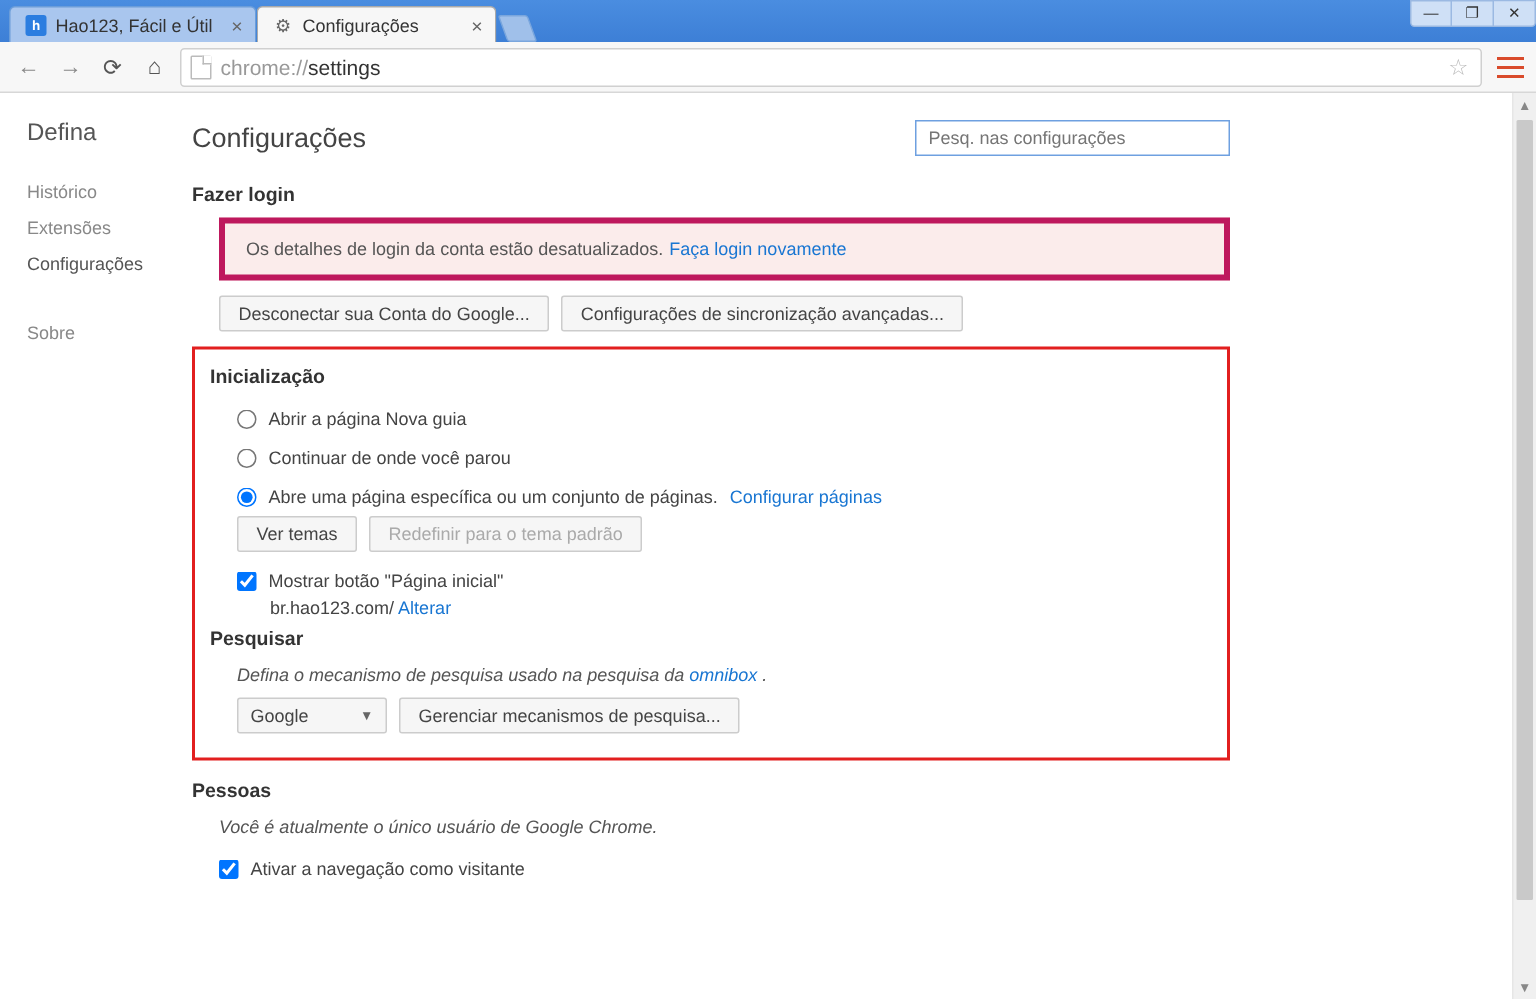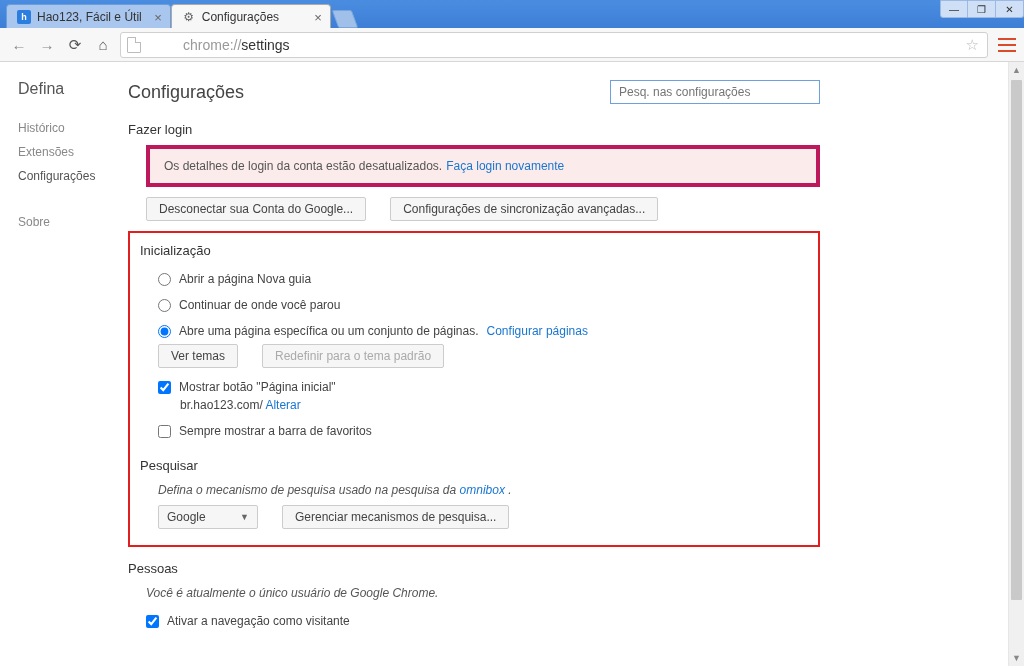--- a/index.html
+++ b/index.html
@@ -19,21 +19,21 @@
   .wc-btn:first-child { border-left: 1px solid #9bb9e2; border-radius: 0 0 0 3px; }
   .wc-btn:last-child { border-radius: 0 0 3px 0; }
 
   
   .toolbar { height: 34px; background: #f7f7f7; border-bottom: 1px solid #d7d7d7; display: flex; align-items: center; padding: 0 8px; gap: 6px; }
   .nav-btn { width: 22px; height: 22px; display: flex; align-items: center; justify-content: center; color: #888; font-size: 15px; }
   .nav-btn.active { color: #555; }
   .omnibox { flex: 1; height: 26px; border: 1px solid #d0d0d0; border-radius: 3px; background: #fff; display: flex; align-items: center; padding: 0 30px 0 6px; position: relative; }
   .omnibox .page-icon { width: 14px; height: 16px; border: 1px solid #bbb; border-radius: 1px; margin-right: 6px; position: relative; }
   .omnibox .page-icon::after { content: ""; position: absolute; right: -1px; top: -1px; width: 5px; height: 5px; background: #fff; border-left: 1px solid #bbb; border-bottom: 1px solid #bbb; }
-  .omnibox-text { font-size: 14px; color: #999; margin-left: 36px; }
+  .omnibox-text { font-size: 14px; color: #999; }
   .omnibox-text .path { color: #333; }
   .star { position: absolute; right: 8px; color: #bbb; font-size: 15px; }
   .hamburger { width: 18px; height: 14px; display: flex; flex-direction: column; justify-content: space-between; margin-left: 4px; }
   .hamburger span { height: 2px; background: #d94b2b; }
 
   
   .page { display: flex; height: calc(666px - 28px - 34px); overflow-y: auto; position: relative; }
   .scrollbar { position: absolute; right: 0; top: 0; bottom: 0; width: 16px; background: #f0f0f0; border-left: 1px solid #e6e6e6; }
   .scroll-thumb { position: absolute; left: 2px; right: 2px; top: 18px; height: 520px; background: #c9c9c9; border-radius: 1px; }
   .scroll-arrow { position: absolute; left: 0; right: 0; height: 16px; display: flex; align-items: center; justify-content: center; color: #888; font-size: 9px; }
@@ -45,29 +45,29 @@
   .sidebar-item { color: #888; padding: 5px 0; font-size: 12px; cursor: pointer; }
   .sidebar-item.selected { color: #555; font-weight: normal; position: relative; }
   .sidebar-item.selected::before { content: ""; position: absolute; left: -18px; top: 0; bottom: 0; width: 3px; background: #555; display: none; }
   .sidebar .about { margin-top: 22px; }
 
   .content { flex: 1; padding: 18px 40px 20px 8px; max-width: 740px; }
   .content-header { display: flex; align-items: center; margin-bottom: 18px; }
   .content-title { font-size: 18px; color: #444; }
   .search-settings { margin-left: auto; width: 210px; height: 24px; border: 1px solid #6ea0e0; padding: 0 8px; font-size: 12px; color: #999; background: #fff; }
 
-  h3.section { font-size: 13px; font-weight: normal; color: #333; margin: 14px 0 8px; }
+  h3.section { font-size: 13px; font-weight: bold; color: #333; margin: 2px 0 8px; }
   .indent { padding-left: 18px; }
 
   .notice { background: #fbeceb; border: 4px solid #be185d; padding: 10px 14px; font-size: 12px; color: #555; display: flex; align-items: center; flex-wrap: wrap; gap: 4px; margin-bottom: 10px; }
   .link { color: #1976d2; cursor: pointer; }
 
   .btn { display: inline-block; background: #f6f6f6; border: 1px solid #ccc; border-radius: 2px; padding: 4px 12px; font-size: 12px; color: #444; cursor: pointer; }
   .btn.disabled { color: #aaa; cursor: default; }
-  .btn-row { display: flex; gap: 24px; margin-bottom: 6px; align-items: flex-end; }
+  .btn-row { display: flex; gap: 8px; margin-bottom: 6px; align-items: flex-end; }
 
   .radio-row, .check-row { display: flex; align-items: center; gap: 8px; padding: 6px 0; font-size: 12px; color: #444; }
   input[type=radio], input[type=checkbox] { margin: 0; }
   .subline { padding-left: 22px; font-size: 12px; color: #444; margin-top: -2px; margin-bottom: 6px; }
 
   .select { display: inline-flex; align-items: center; justify-content: space-between; background: #f6f6f6; border: 1px solid #ccc; border-radius: 2px; padding: 4px 8px; font-size: 12px; color: #444; cursor: pointer; min-width: 100px; }
   .select .caret { font-size: 9px; color: #666; margin-left: 12px; }
 
   .red-box { border: 2px solid #e21f1f; padding: 6px 10px 10px; margin: 10px 0 12px; }
 
@@ -174,24 +174,20 @@
           <span class="btn disabled">Redefinir para o tema padrão</span>
         </div>
         <label class="check-row">
           <input type="checkbox" checked="" style="">
           <span>Mostrar botão "Página inicial"</span>
         </label>
         <div class="subline">
           <span>br.hao123.com/</span>
           <span class="link">Alterar</span>
         </div>
-        <label class="check-row">
-          <input type="checkbox" style="">
-          <span>Sempre mostrar a barra de favoritos</span>
-        </label>
       </div>
 
       <h3 class="section">Pesquisar</h3>
       <div class="indent">
         <div class="desc">
           <span>Defina o mecanismo de pesquisa usado na pesquisa da </span><span class="link">omnibox</span><span> .</span>
         </div>
         <div class="btn-row">
           <span class="select">
             <span>Google</span>

